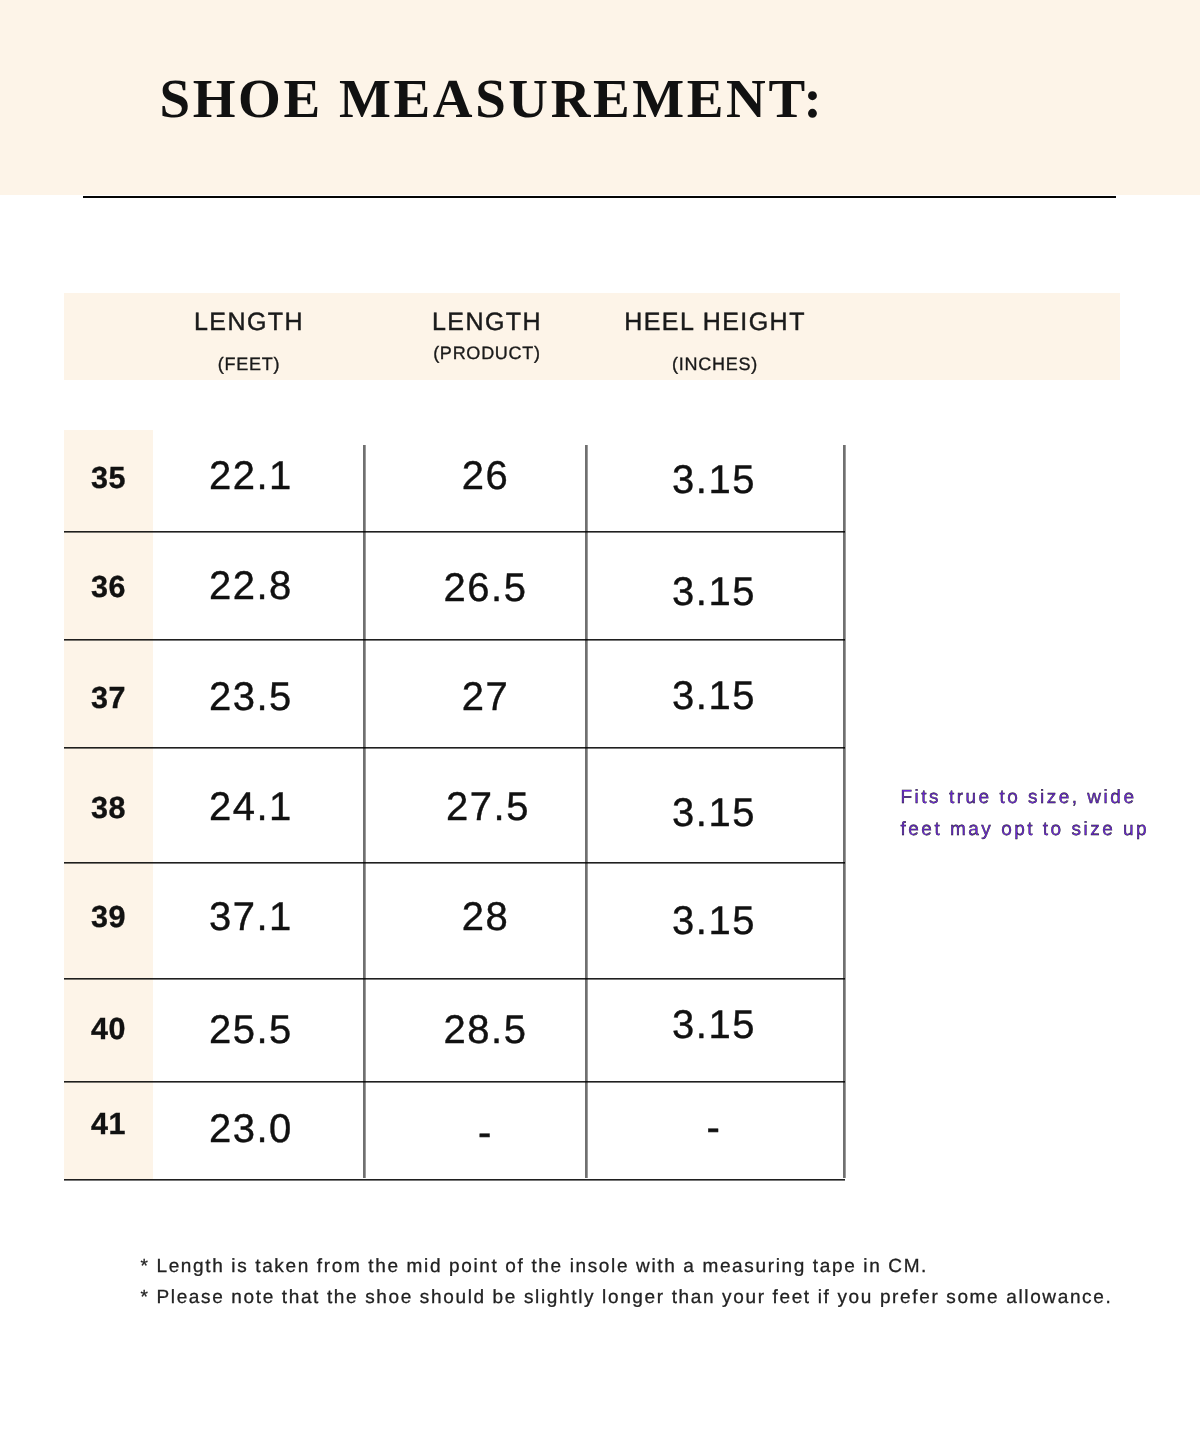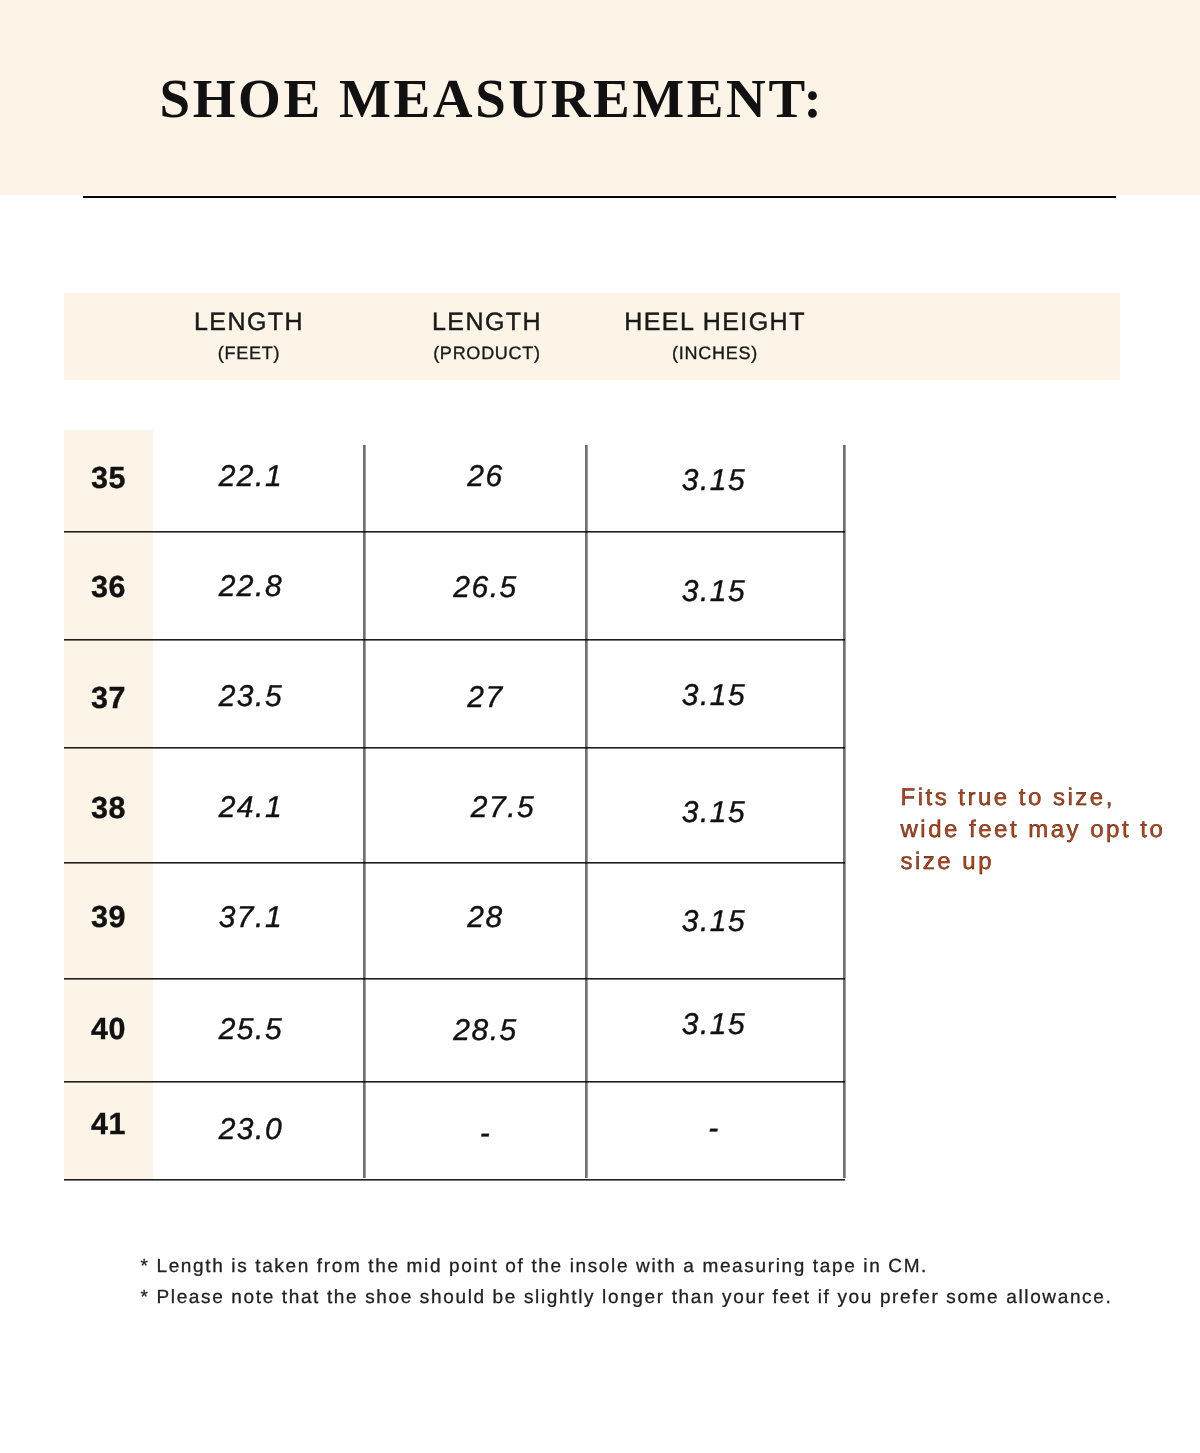--- a/index.html
+++ b/index.html
@@ -22,56 +22,56 @@
   .hdr-main{font-size:25px;letter-spacing:1.45px;font-weight:400;line-height:1;-webkit-text-stroke:0.45px #1a1a1a;}
   .hdr-sub{font-size:18px;letter-spacing:0.75px;font-weight:400;line-height:1;-webkit-text-stroke:0.35px #1a1a1a;}
 
   
   .table{position:absolute;left:64px;top:430px;width:780px;height:748.5px;}
   .sizecol{position:absolute;left:0;top:0;width:88.5px;height:748.5px;background:#fdf4e8;}
   .vline{position:absolute;width:3px;background:rgba(0,0,0,0.56);transform:scaleX(0.9);transform-origin:left center;}
   .hline{position:absolute;left:0;width:780.5px;height:2px;background:rgba(0,0,0,0.88);transform:scaleY(0.8);transform-origin:center top;}
   .cell{position:absolute;text-align:center;color:#111111;}
   .sizetxt{font-family:"Liberation Sans",sans-serif;font-size:30.5px;font-weight:700;letter-spacing:0.6px;-webkit-text-stroke:0.35px #111111;}
-  .valtxt{font-family:"Liberation Sans",sans-serif;font-size:30px;font-weight:400;letter-spacing:1.5px;font-style:italic;-webkit-text-stroke:0.4px #111111;}
+  .valtxt{font-family:"Liberation Sans",sans-serif;font-size:40px;font-weight:400;letter-spacing:1.5px;-webkit-text-stroke:0.4px #111111;}
 
   
   .sizing{position:absolute;left:900.5px;top:782px;width:272px;
     font-family:"Liberation Sans",sans-serif;
-    font-size:24px;line-height:32px;letter-spacing:2.5px;color:#c2410c;-webkit-text-stroke:0.4px #151515;}
+    font-size:19px;line-height:32px;letter-spacing:2.5px;color:#6d28d9;-webkit-text-stroke:0.4px #151515;}
 
   
   .notes{position:absolute;left:140.5px;top:1250.5px;width:1060px;white-space:nowrap;
     font-family:"Liberation Sans",sans-serif;
     font-size:19px;line-height:31.6px;letter-spacing:1.64px;color:#222222;-webkit-text-stroke:0.3px #222222;}
 </style>
 </head>
 <body>
 
 <div class="page">
 
   <div class="titleband"></div>
   <div class="title">SHOE MEASUREMENT:</div>
   <div class="rule"></div>
 
   <div class="hdrband"></div>
 
   <div class="hdrcell" style="left:49px;width:400px;top:310px">
     <div class="hdr-main">LENGTH</div>
-    <div class="hdr-sub" style="margin-top:9px">(FEET)</div>
+    <div class="hdr-sub" style="margin-top:20px">(FEET)</div>
   </div>
 
   <div class="hdrcell" style="left:287px;width:400px;top:310px">
     <div class="hdr-main">LENGTH</div>
     <div class="hdr-sub" style="margin-top:9px">(PRODUCT)</div>
   </div>
 
   <div class="hdrcell" style="left:515px;width:400px;top:310px">
     <div class="hdr-main">HEEL HEIGHT</div>
-    <div class="hdr-sub" style="margin-top:9px">(INCHES)</div>
+    <div class="hdr-sub" style="margin-top:20px">(INCHES)</div>
   </div>
 
 
   <div class="table">
     <div class="sizecol"></div>
     <div class="vline" style="left:298.75px;top:15.2px;height:733.3px"></div>
     <div class="vline" style="left:520.75px;top:15.2px;height:733.3px"></div>
     <div class="vline" style="left:778.95px;top:15.2px;height:733.3px"></div>
     <div id="rows">
         <div class="cell sizetxt" style="left: -105.4px; top: 18.4px; width: 300px; height: 60px; display: flex; align-items: center; justify-content: center;">35</div>
@@ -84,21 +84,21 @@
         <div class="cell valtxt" style="left: 271.5px; top: 128px; width: 300px; height: 60px; display: flex; align-items: center; justify-content: center;">26.5</div>
         <div class="cell valtxt" style="left: 500px; top: 132.4px; width: 300px; height: 60px; display: flex; align-items: center; justify-content: center;">3.15</div>
         <div class="hline" style="top: 209.2px;"></div>
         <div class="cell sizetxt" style="left: -105.4px; top: 238.2px; width: 300px; height: 60px; display: flex; align-items: center; justify-content: center;">37</div>
         <div class="cell valtxt" style="left: 36.9px; top: 237px; width: 300px; height: 60px; display: flex; align-items: center; justify-content: center;">23.5</div>
         <div class="cell valtxt" style="left: 271.5px; top: 237.8px; width: 300px; height: 60px; display: flex; align-items: center; justify-content: center; text-align: right;">27</div>
         <div class="cell valtxt" style="left: 500px; top: 236.3px; width: 300px; height: 60px; display: flex; align-items: center; justify-content: center;">3.15</div>
         <div class="hline" style="top: 317.2px;"></div>
         <div class="cell sizetxt" style="left: -105.4px; top: 348.2px; width: 300px; height: 60px; display: flex; align-items: center; justify-content: center;">38</div>
         <div class="cell valtxt" style="left: 36.9px; top: 347.5px; width: 300px; height: 60px; display: flex; align-items: center; justify-content: center;">24.1</div>
-        <div class="cell valtxt" style="left: 289px; top: 347.7px; width: 300px; height: 60px; display: flex; align-items: center; justify-content: center;">27.5</div>
+        <div class="cell valtxt" style="left: 274px; top: 347.7px; width: 300px; height: 60px; display: flex; align-items: center; justify-content: center;">27.5</div>
         <div class="cell valtxt" style="left: 500px; top: 353.1px; width: 300px; height: 60px; display: flex; align-items: center; justify-content: center;">3.15</div>
         <div class="hline" style="top: 432.2px;"></div>
         <div class="cell sizetxt" style="left: -105.4px; top: 457.1px; width: 300px; height: 60px; display: flex; align-items: center; justify-content: center;">39</div>
         <div class="cell valtxt" style="left: 36.9px; top: 457.6px; width: 300px; height: 60px; display: flex; align-items: center; justify-content: center;">37.1</div>
         <div class="cell valtxt" style="left: 271.5px; top: 457.8px; width: 300px; height: 60px; display: flex; align-items: center; justify-content: center;">28</div>
         <div class="cell valtxt" style="left: 500px; top: 461.5px; width: 300px; height: 60px; display: flex; align-items: center; justify-content: center;">3.15</div>
         <div class="hline" style="top: 547.9px;"></div>
         <div class="cell sizetxt" style="left: -105.4px; top: 569.3px; width: 300px; height: 60px; display: flex; align-items: center; justify-content: center;">40</div>
         <div class="cell valtxt" style="left: 36.9px; top: 570px; width: 300px; height: 60px; display: flex; align-items: center; justify-content: center;">25.5</div>
         <div class="cell valtxt" style="left: 271.5px; top: 570.8px; width: 300px; height: 60px; display: flex; align-items: center; justify-content: center;">28.5</div>

